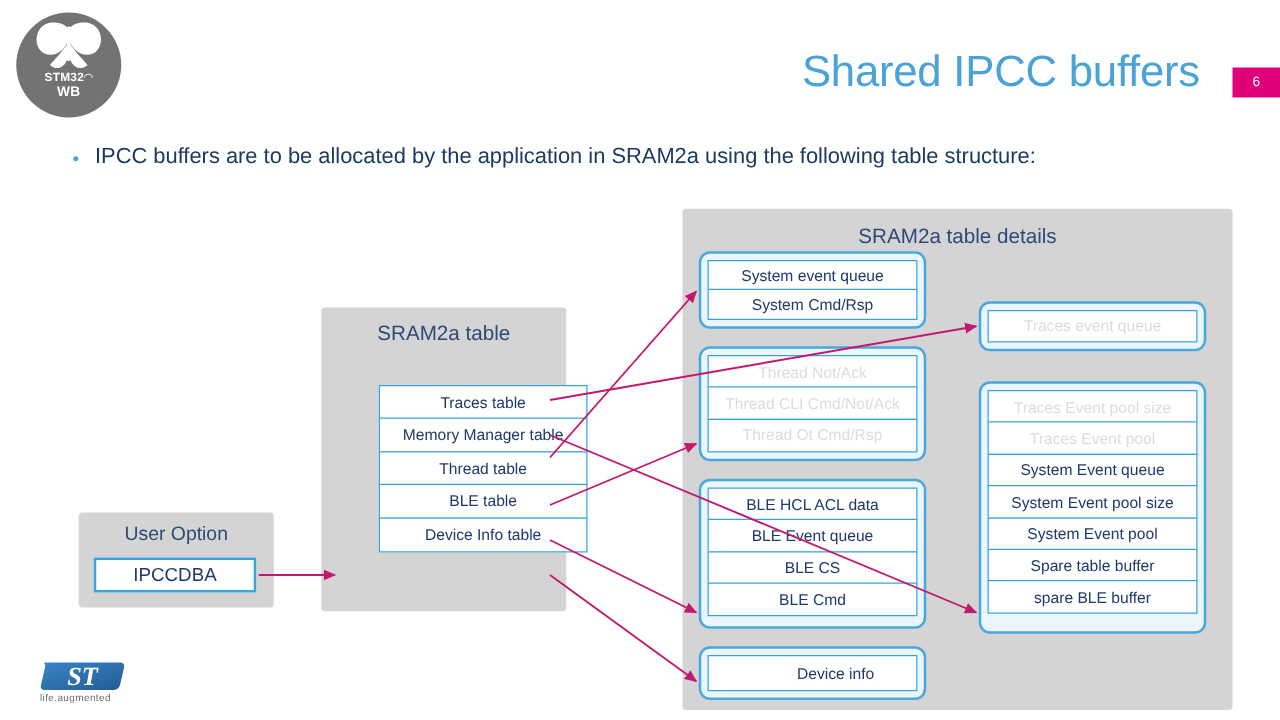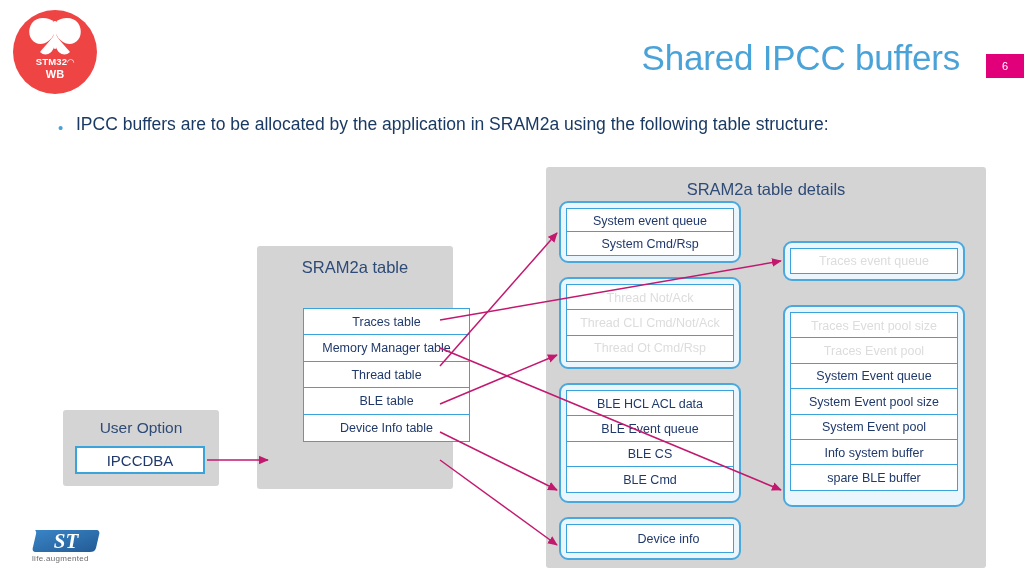--- a/index.html
+++ b/index.html
@@ -5,21 +5,21 @@
   html,body{margin:0;padding:0;}
   body{
     width:1024px;height:576px;background:#ffffff;overflow:hidden;
     font-family:"Liberation Sans","DejaVu Sans",sans-serif;
     position:relative;
   }
   .stage{position:absolute;left:0;top:0;width:1024px;height:576px;}
 
   
   .wb-logo{position:absolute;left:13px;top:10px;width:84px;height:84px;border-radius:50%;
-           background:#ef4444;overflow:hidden;}
+           background:#737373;overflow:hidden;}
   .wb-logo .butterfly{position:absolute;left:50%;top:32%;transform:translate(-50%,-50%);}
   .wb-logo .lbl{position:absolute;left:0;right:0;bottom:14px;text-align:center;color:#fff;
                 font-size:11px;font-weight:bold;line-height:11.5px;letter-spacing:.2px;}
   .wb-logo .lbl .sm{font-size:9.5px;font-weight:bold;}
   .wb-logo .lbl .wv{font-size:9px;}
 
   
   .title{position:absolute;left:560px;top:38px;width:400px;text-align:right;
          color:#4aa3d8;font-size:35px;font-weight:normal;letter-spacing:-0.2px;
          white-space:nowrap;}
@@ -141,21 +141,21 @@
   <div class="grp" style="left:783px;top:241px;width:182px;height:40px;">
     <div class="cell muted" style="height:26px;">Traces event queue</div>
   </div>
 
   <div class="grp" style="left:783px;top:305px;width:182px;height:202px;">
     <div class="cell muted" style="height:27px;">Traces Event pool size</div>
     <div class="cell muted stack" style="height:27px;">Traces Event pool</div>
     <div class="cell stack" style="height:27px;">System Event queue</div>
     <div class="cell stack" style="height:27px;">System Event pool size</div>
     <div class="cell stack" style="height:27px;">System Event pool</div>
-    <div class="cell stack" style="height:27px;">Info system buffer</div>
+    <div class="cell stack" style="height:27px;">Spare table buffer</div>
     <div class="cell stack" style="height:27px;">spare BLE buffer</div>
   </div>
 
   <svg class="arrows" viewBox="0 0 1024 576">
     <defs>
       <marker id="ah" markerWidth="7" markerHeight="7" refX="6" refY="3.2" orient="auto" markerUnits="strokeWidth">
         <path d="M0,0.3 L6.6,3.2 L0,6.1 z" fill="#c2186e"></path>
       </marker>
     </defs>
     <g stroke="#c2186e" stroke-width="1.5" fill="none" marker-end="url(#ah)">

